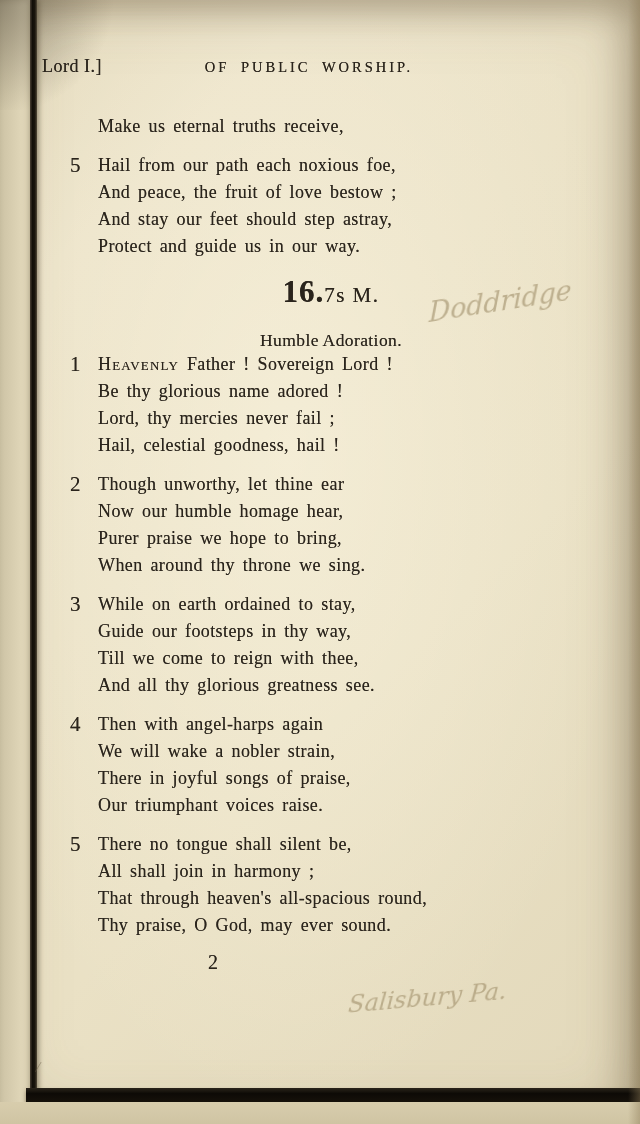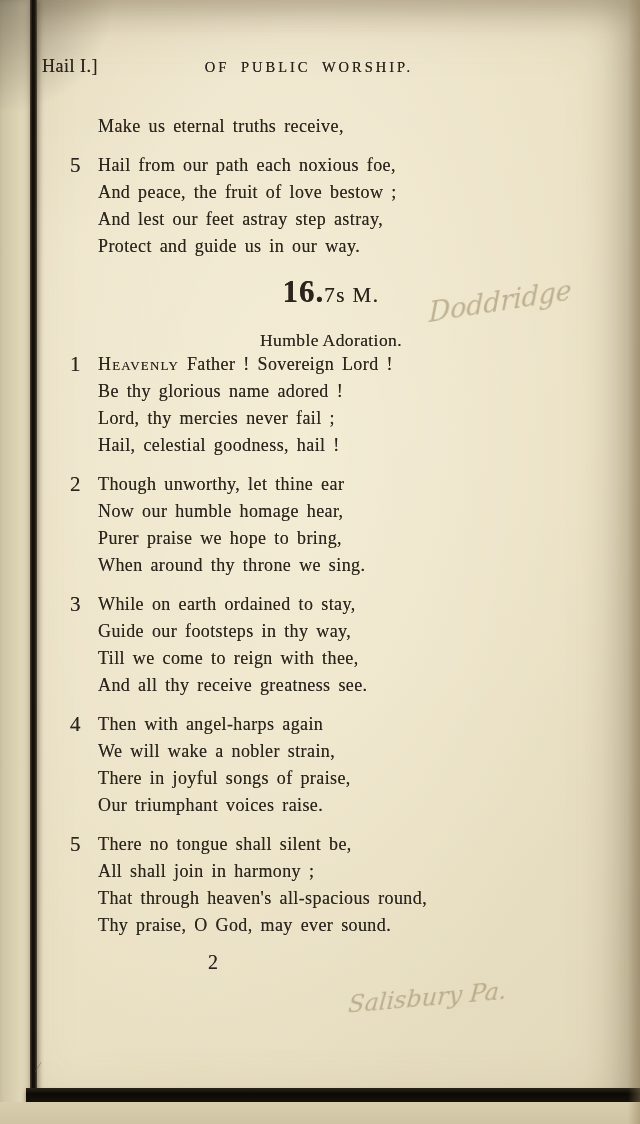--- a/index.html
+++ b/index.html
@@ -163,42 +163,42 @@
 
   <div class="left-margin-strip"></div>
   <div class="corner-smudge"></div>
   <div class="gutter-line"></div>
   <div class="bottom-page-edge"></div>
   <div class="below-edge-paper"></div>
   <div class="right-edge-shade"></div>
   <div class="pen-tick">/</div>
 
   <div class="header">
-    <span class="part-label">Hail I.]</span>
+    <span class="part-label">Lord I.]</span>
     <span class="running-title">OF PUBLIC WORSHIP.</span>
   </div>
 
   <div class="annotation annotation-top">Doddridge</div>
   <div class="annotation annotation-bottom">Salisbury Pa.</div>
 
   <div class="content">
 
     <div>
         <div class="verse">
           <div class="vnum"></div>
           <div class="vbody">
             <div class="vline">Make us eternal truths receive,</div>
           </div>
         </div>
         <div class="verse">
           <div class="vnum">5</div>
           <div class="vbody">
             <div class="vline">Hail from our path each noxious foe,</div>
             <div class="vline">And peace, the fruit of love bestow ;</div>
-            <div class="vline">And lest our feet astray step astray,</div>
+            <div class="vline">And stay our feet should step astray,</div>
             <div class="vline">Protect and guide us in our way.</div>
           </div>
         </div>
       </div>
 
     <div class="hymn-heading">
       <span class="hymn-number">16.</span>
       <span class="hymn-meter">7s M.</span>
     </div>
 
@@ -222,21 +222,21 @@
             <div class="vline">Purer praise we hope to bring,</div>
             <div class="vline">When around thy throne we sing.</div>
           </div>
         </div>
         <div class="verse">
           <div class="vnum">3</div>
           <div class="vbody">
             <div class="vline">While on earth ordained to stay,</div>
             <div class="vline">Guide our footsteps in thy way,</div>
             <div class="vline">Till we come to reign with thee,</div>
-            <div class="vline">And all thy receive greatness see.</div>
+            <div class="vline">And all thy glorious greatness see.</div>
           </div>
         </div>
         <div class="verse">
           <div class="vnum">4</div>
           <div class="vbody">
             <div class="vline">Then with angel-harps again</div>
             <div class="vline">We will wake a nobler strain,</div>
             <div class="vline">There in joyful songs of praise,</div>
             <div class="vline">Our triumphant voices raise.</div>
           </div>

